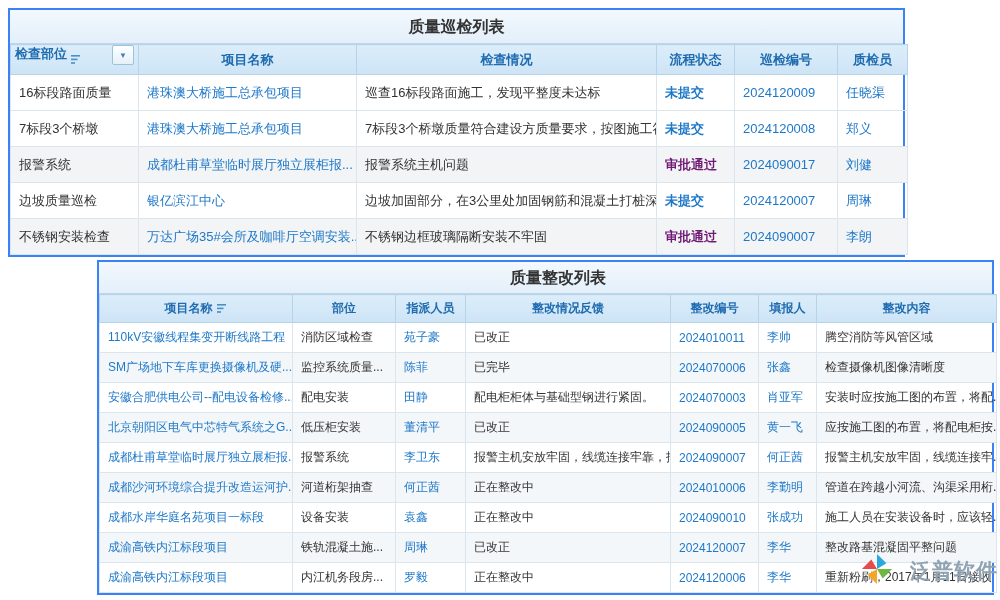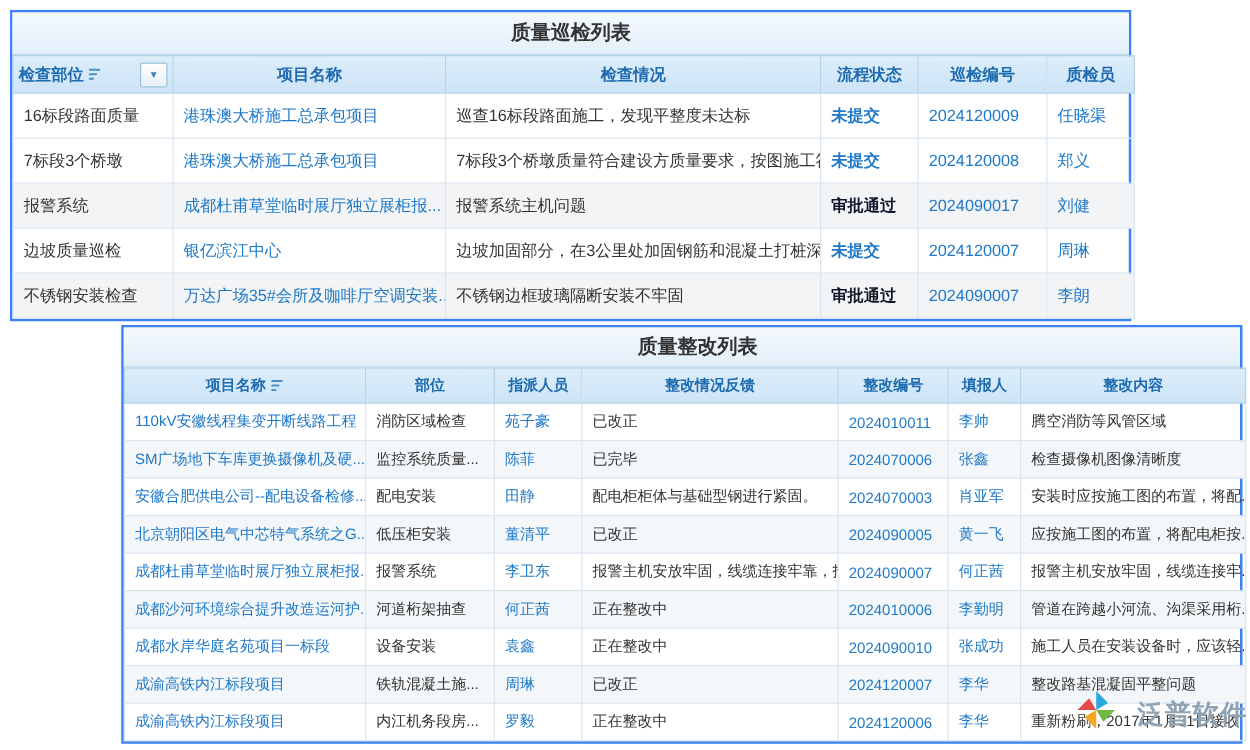--- a/index.html
+++ b/index.html
@@ -37,23 +37,23 @@
   .panel-bottom th { height:28px; font-size:12px; }
   .panel-bottom td { height:30px; font-size:12px; }
 
   .panel-top tbody tr.alt td { background:#f2f4f6; }
   .panel-bottom tbody tr:nth-child(even) td { background:#f4f7f9; }
 
   .lnk { color:#1e78c8; }
   .ctr { text-align:left; }
   .status { font-weight:bold; }
   .status[data-st="未提交"] { color:#1e78c8; }
-  .status[data-st="审批通过"] { color:#0f172a; }
-
-  .th-flex { display:flex; align-items:center; height:100%; }
+  .status[data-st="审批通过"] { color:#701a75; }
+
+  .th-flex { display:flex; height:100%; }
   .th-flex .lbl { flex:0 0 auto; }
   .sort-icon { display:inline-flex; align-items:center; margin-left:4px; }
   .dd-btn {
     margin-left:auto; width:22px; height:20px; flex:0 0 auto;
     border:1px solid #9cc3dd; border-radius:2px;
     background:linear-gradient(#ffffff,#e6f0f8);
     display:flex; align-items:center; justify-content:center;
     font-size:8px; color:#3c83bd; cursor:pointer;
   }
   .th-center { display:flex; align-items:center; justify-content:center; height:100%; }

